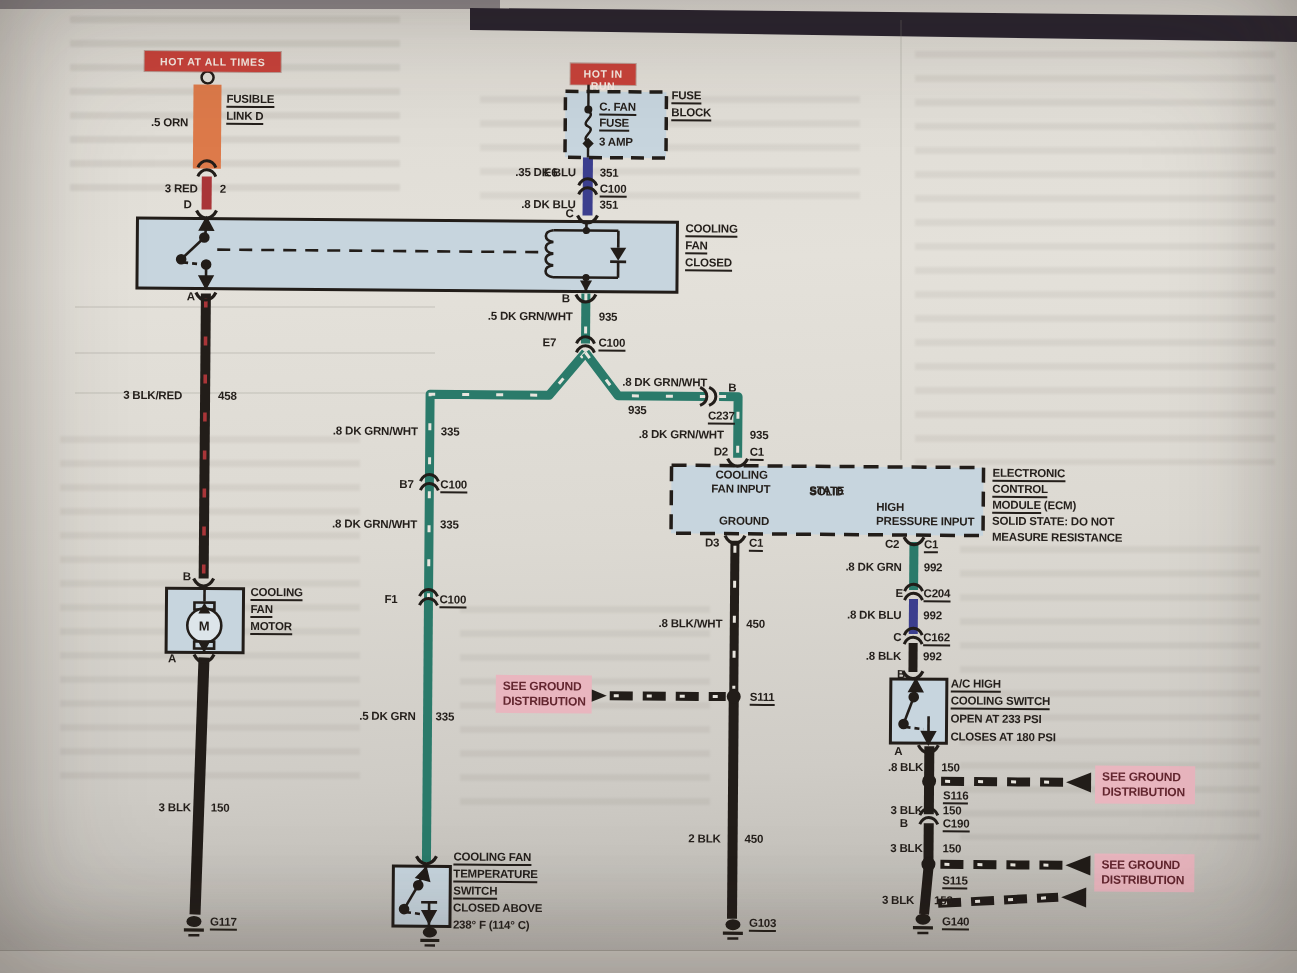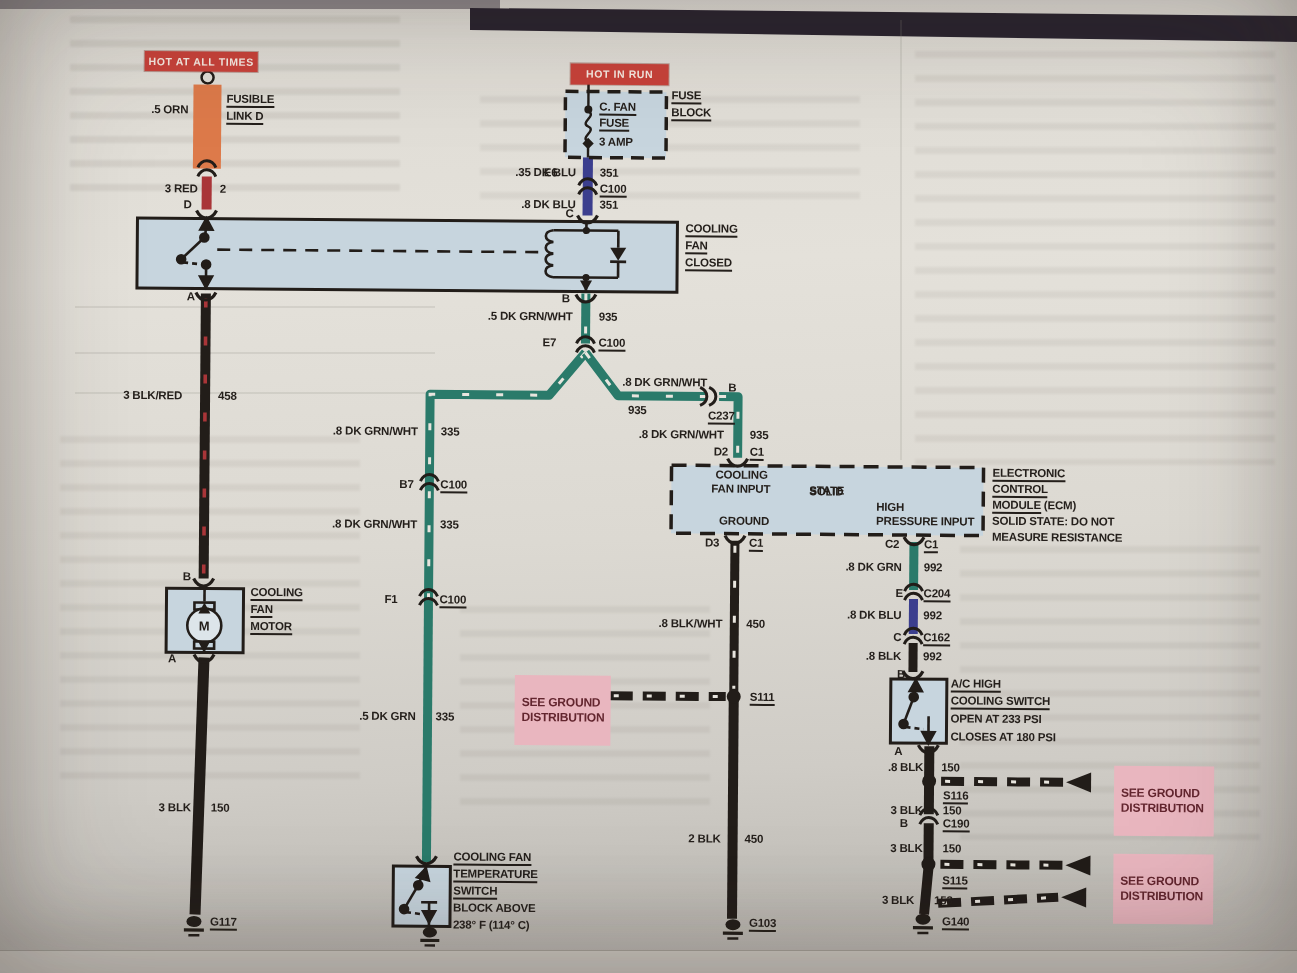--- a/index.html
+++ b/index.html
@@ -23,21 +23,21 @@
   #diagram{position:absolute;inset:0;transform:rotate(.45deg);transform-origin:50% 42%;}
   svg{position:absolute;left:0;top:0;}
 
   .L{position:absolute;font-size:11.5px;font-weight:bold;color:#241f1b;line-height:1.05;
      white-space:nowrap;letter-spacing:-.2px;}
   .R{text-align:right;}
   .U{border-bottom:2px solid #241f1b;padding-bottom:1px;}
   .banner{position:absolute;background:#c8423a;color:#f6e9e1;font-size:10.5px;font-weight:bold;
      text-align:center;letter-spacing:.6px;padding-top:4px;box-shadow:0 0 0 1px rgba(120,40,30,.35);}
   .pink{position:absolute;background:#e9b6bf;color:#63262f;font-size:12px;font-weight:bold;
-     padding:20px 7px;line-height:1.25;letter-spacing:-.2px;margin-left:19px;}
+     padding:4px 7px;line-height:1.25;letter-spacing:-.2px;}
 </style>
 </head>
 <body>
 
 <div id="photo">
 
   <div class="topedge"></div>
   <div class="topbar"></div>
   <div class="btm-strip"></div>
   <div class="bleed" style="left:70px;top:10px;width:330px;height:185px"></div>
@@ -215,24 +215,24 @@
     <use href="#conn" transform="translate(430,595)"></use>
     <use href="#term" transform="translate(430,861) rotate(180)"></use>
     <circle cx="736" cy="696" r="7" fill="#221d19"></circle>
     <circle cx="932" cy="779" r="7" fill="#221d19"></circle>
     <circle cx="932" cy="862" r="7" fill="#221d19"></circle>
     <use href="#gnd" transform="translate(198,925)"></use>
     <use href="#gnd" transform="translate(737,924)"></use>
     <use href="#gnd" transform="translate(927,917)"></use>
   </svg>
 
-  <div class="banner" style="left:142px;top:55px;width:113px;height:16px">HOT AT ALL TIMES</div>
-  <div class="banner" style="left:568px;top:64px;width:98px;height:17px">HOT IN RUN</div>
-
-  <div class="L R" style="left:116px;top:107px;width:70px">.5 ORN</div>
+  <div class="banner" style="left:142px;top:55px;width:136px;height:16px">HOT AT ALL TIMES</div>
+  <div class="banner" style="left:568px;top:64px;width:65px;height:17px">HOT IN RUN</div>
+
+  <div class="L R" style="left:116px;top:120px;width:70px">.5 ORN</div>
   <div class="L" style="left:224px;top:96px"><span class="U">FUSIBLE</span></div>
   <div class="L" style="left:224px;top:113px"><span class="U">LINK D</span></div>
   <div class="L R" style="left:136px;top:186px;width:60px">3 RED</div>
   <div class="L" style="left:218px;top:186px">2</div>
   <div class="L" style="left:182px;top:202px">D</div>
 
   <div class="L" style="left:684px;top:222px"><span class="U">COOLING</span></div>
   <div class="L" style="left:684px;top:239px"><span class="U">FAN</span></div>
   <div class="L" style="left:684px;top:256px"><span class="U">CLOSED</span></div>
   <div class="L" style="left:186px;top:294px">A</div>
@@ -352,18 +352,18 @@
   <div class="L" style="left:441px;top:480px"><span class="U">C100</span></div>
   <div class="L R" style="left:308px;top:520px;width:110px">.8 DK GRN/WHT</div>
   <div class="L" style="left:441px;top:520px">335</div>
   <div class="L" style="left:386px;top:595px">F1</div>
   <div class="L" style="left:441px;top:595px"><span class="U">C100</span></div>
   <div class="L R" style="left:338px;top:712px;width:80px">.5 DK GRN</div>
   <div class="L" style="left:438px;top:712px">335</div>
   <div class="L" style="left:457px;top:852px"><span class="U">COOLING FAN</span></div>
   <div class="L" style="left:457px;top:869px"><span class="U">TEMPERATURE</span></div>
   <div class="L" style="left:457px;top:886px"><span class="U">SWITCH</span></div>
-  <div class="L" style="left:457px;top:903px">BLOCK ABOVE</div>
+  <div class="L" style="left:457px;top:903px">CLOSED ABOVE</div>
   <div class="L" style="left:457px;top:920px">238°  F (114°  C)</div>
   </div>
 
   <div class="vignette"></div>
 </div>
 
 </body></html>

